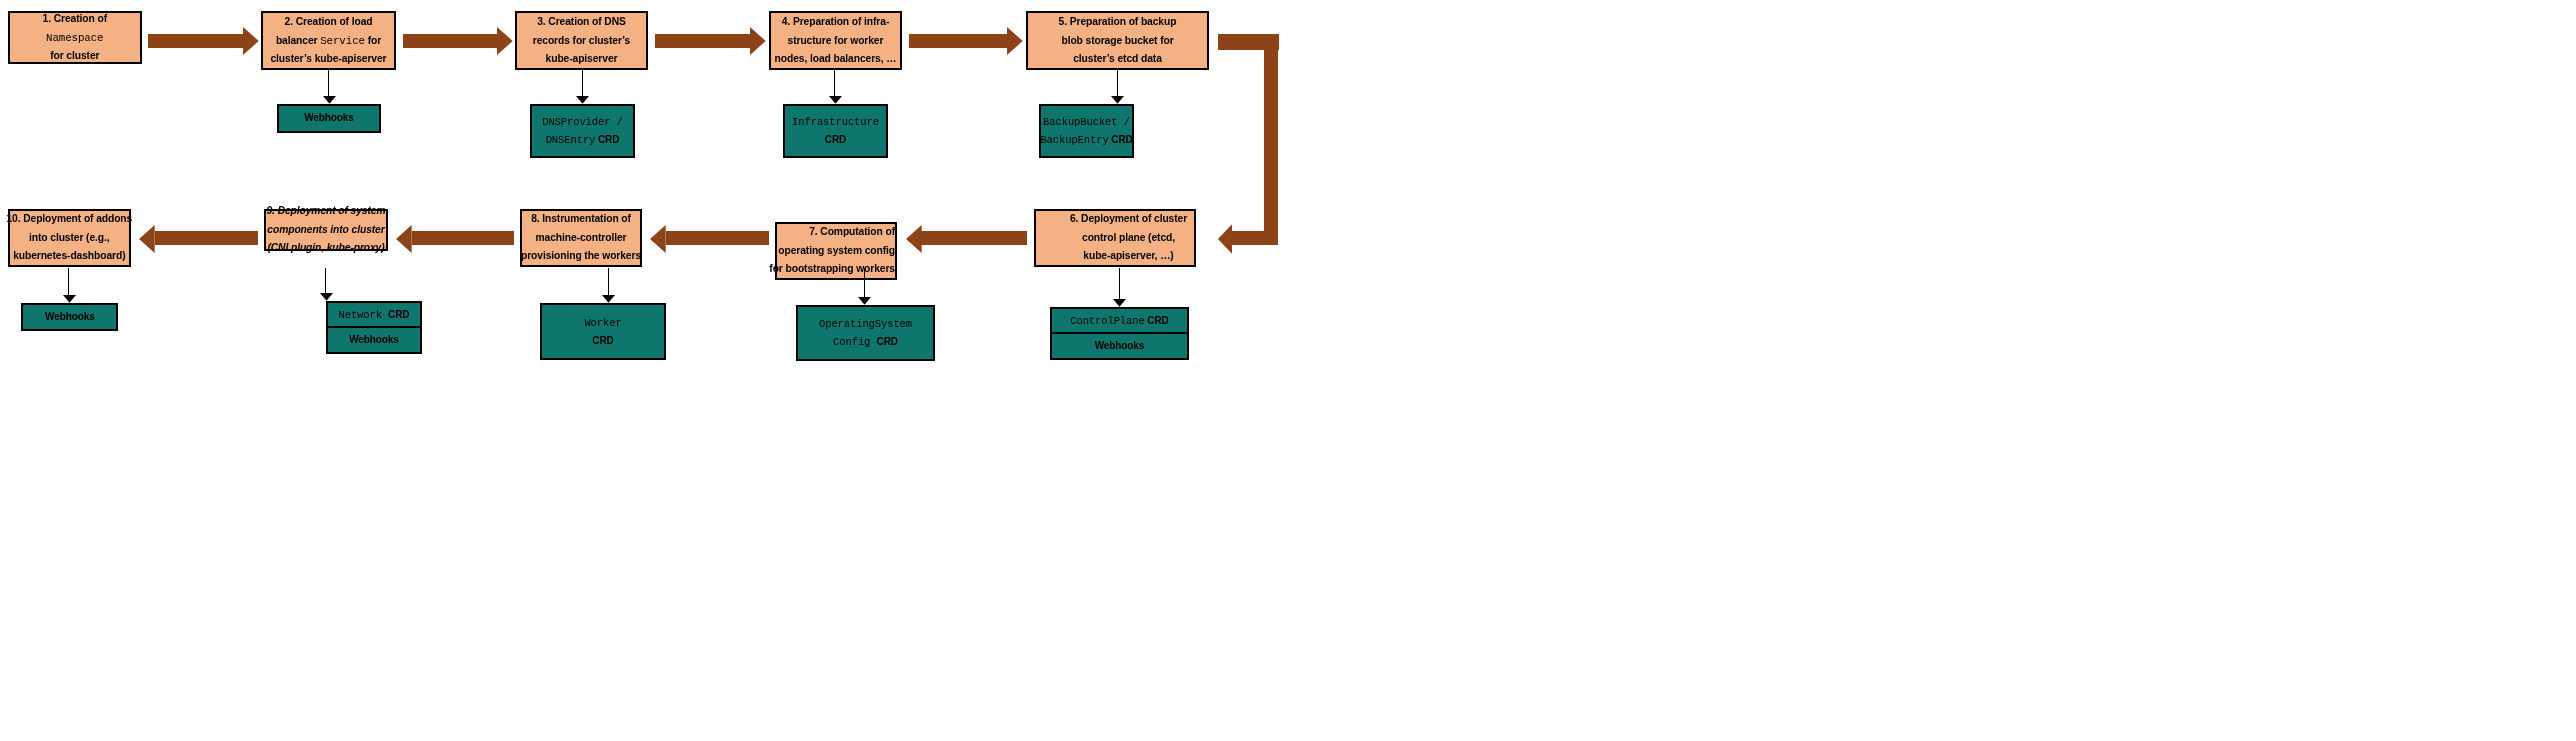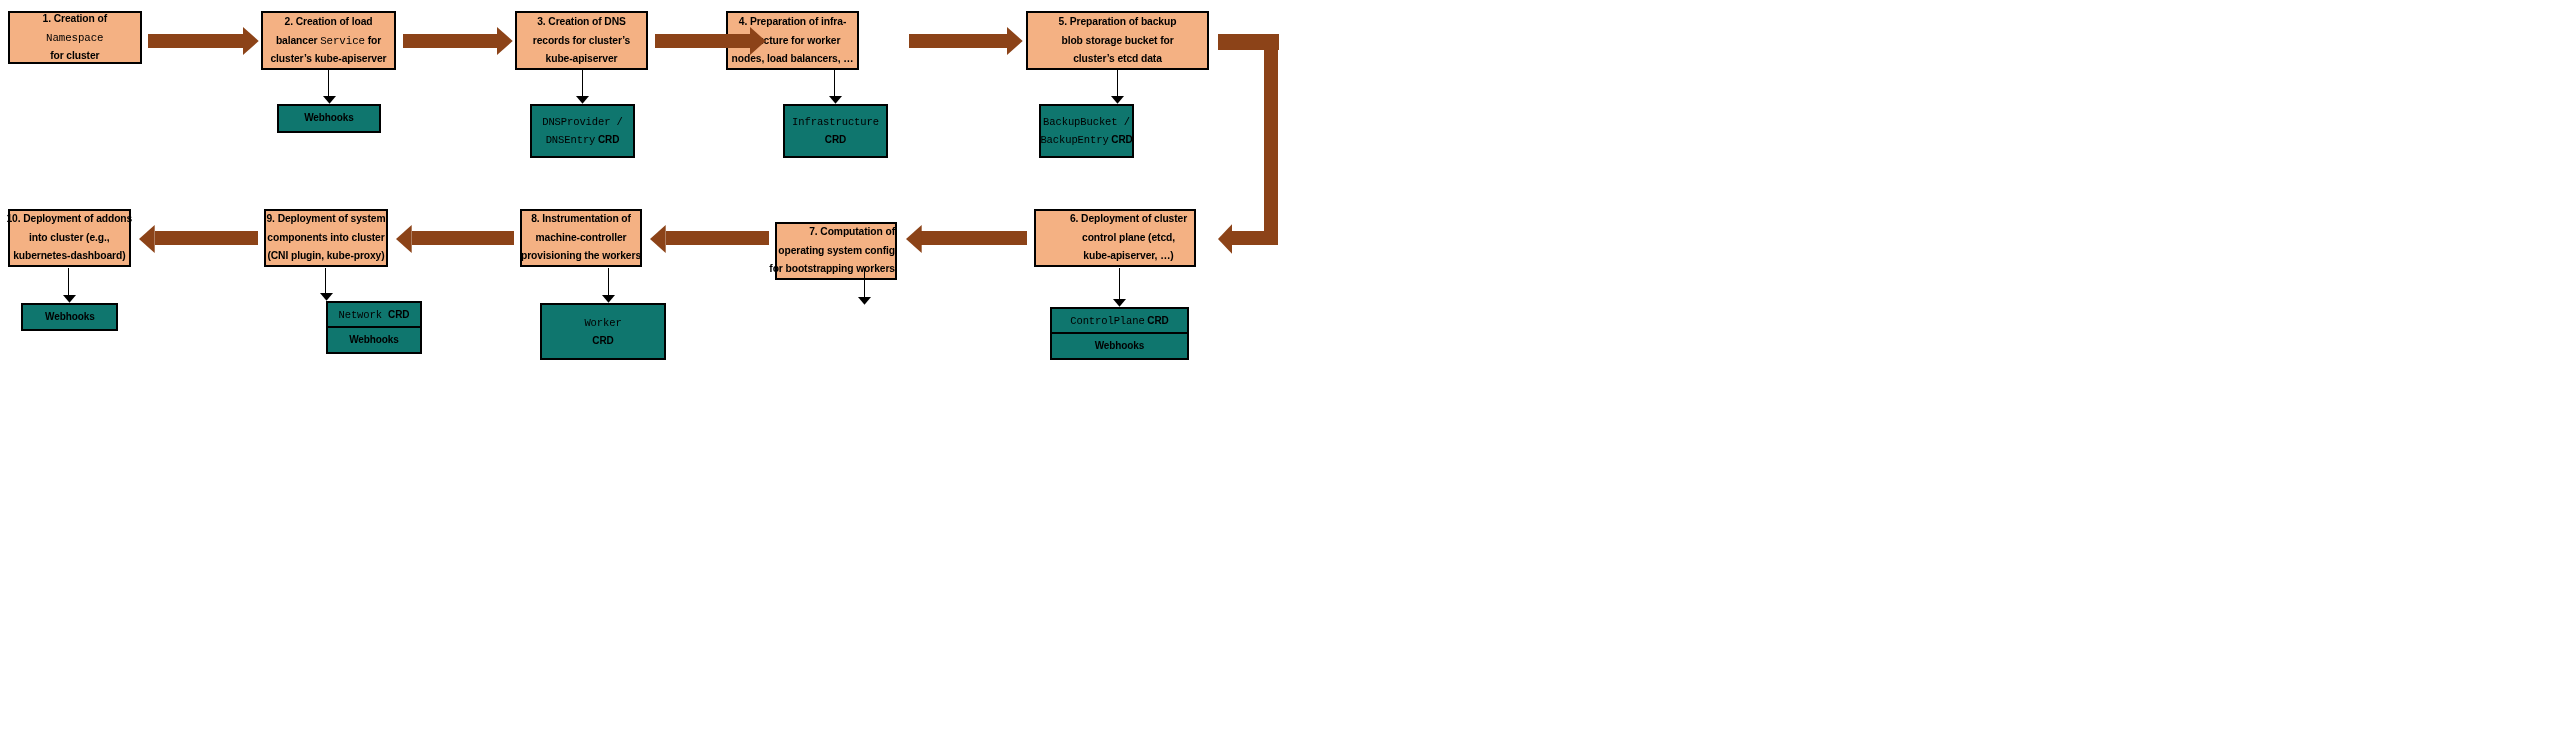--- a/index.html
+++ b/index.html
@@ -46,21 +46,21 @@
     <div class="box" style="left: 261px; top: 11.4px; width: 135px; height: 59px;">
       <div class="ln"><span>2. Creation of load</span></div>
       <div class="ln"><span>balancer </span><span class="mono">Service</span><span> for</span></div>
       <div class="ln"><span>cluster’s kube-apiserver</span></div>
     </div>
     <div class="box" style="left: 515px; top: 11.4px; width: 133px; height: 59px;">
       <div class="ln"><span>3. Creation of DNS</span></div>
       <div class="ln"><span>records for cluster’s</span></div>
       <div class="ln"><span>kube-apiserver</span></div>
     </div>
-    <div class="box" style="left: 726px; top: 11.4px; width: 133px; height: 59px;">
+    <div class="box" style="left: 769px; top: 11.4px; width: 133px; height: 59px;">
       <div class="ln"><span>4. Preparation of infra-</span></div>
       <div class="ln"><span>structure for worker</span></div>
       <div class="ln"><span>nodes, load balancers, …</span></div>
     </div>
     <div class="box" style="left: 1026px; top: 11.4px; width: 183px; height: 59px;">
       <div class="ln"><span>5. Preparation of backup</span></div>
       <div class="ln"><span>blob storage bucket for</span></div>
       <div class="ln"><span>cluster’s etcd data</span></div>
     </div>
     <div class="box" style="left: 1034px; top: 209px; width: 162px; height: 58px; padding-left: 27px;">
@@ -71,21 +71,21 @@
     <div class="box" style="left: 775px; top: 222px; width: 122px; height: 58px; align-items: flex-end;">
       <div class="ln"><span>7. Computation of</span></div>
       <div class="ln"><span>operating system config</span></div>
       <div class="ln"><span>for bootstrapping workers</span></div>
     </div>
     <div class="box" style="left: 520px; top: 209px; width: 122px; height: 58px;">
       <div class="ln"><span>8. Instrumentation of</span></div>
       <div class="ln"><span>machine-controller</span></div>
       <div class="ln"><span>provisioning the workers</span></div>
     </div>
-    <div class="box" style="left: 264px; top: 209px; width: 124px; height: 58px;">
+    <div class="box" style="left: 264px; top: 209px; width: 124px; height: 42px; font-style: italic;">
       <div class="ln"><span>9. Deployment of system</span></div>
       <div class="ln"><span>components into cluster</span></div>
       <div class="ln"><span>(CNI plugin, kube-proxy)</span></div>
     </div>
     <div class="box" style="left: 7.8px; top: 209px; width: 123px; height: 58px;">
       <div class="ln"><span>10. Deployment of addons</span></div>
       <div class="ln"><span>into cluster (e.g.,</span></div>
       <div class="ln"><span>kubernetes-dashboard)</span></div>
     </div>
     <div class="att" style="left: 277px; top: 104px; width: 104px; height: 28.5px;">
@@ -122,20 +122,26 @@
     <div class="att" style="left: 1050px; top: 307px; width: 139px; height: 53px;">
       <div class="att-cell">
         <div class="ln"><span class="mono">ControlPlane</span><span> CRD</span></div>
       </div>
       <div class="att-cell">
         <div class="ln"><span>Webhooks</span></div>
       </div>
     </div>
     <div class="cline" style="left: 1119px; top: 268px; height: 33px;"></div>
     <div class="chead" style="left: 1113px; top: 299px;"></div>
+    <div class="att" style="left: 796px; top: 305px; width: 139px; height: 56px;">
+      <div class="att-cell">
+        <div class="ln"><span class="mono">OperatingSystem</span></div>
+        <div class="ln"><span class="mono">Config </span><span>CRD</span></div>
+      </div>
+    </div>
     <div class="cline" style="left: 864px; top: 268px; height: 31px;"></div>
     <div class="chead" style="left: 858px; top: 297px;"></div>
     <div class="att" style="left: 540px; top: 303px; width: 126px; height: 57px;">
       <div class="att-cell">
         <div class="ln"><span class="mono">Worker</span></div>
         <div class="ln"><span>CRD</span></div>
       </div>
     </div>
     <div class="cline" style="left: 608px; top: 268px; height: 29px;"></div>
     <div class="chead" style="left: 602px; top: 295px;"></div>

